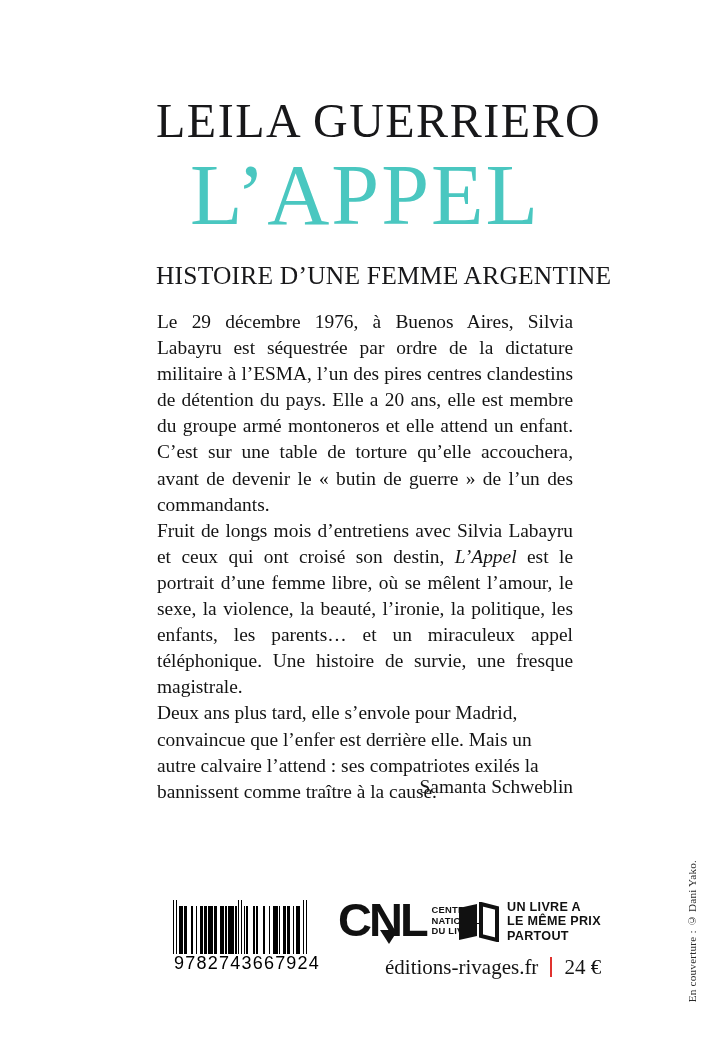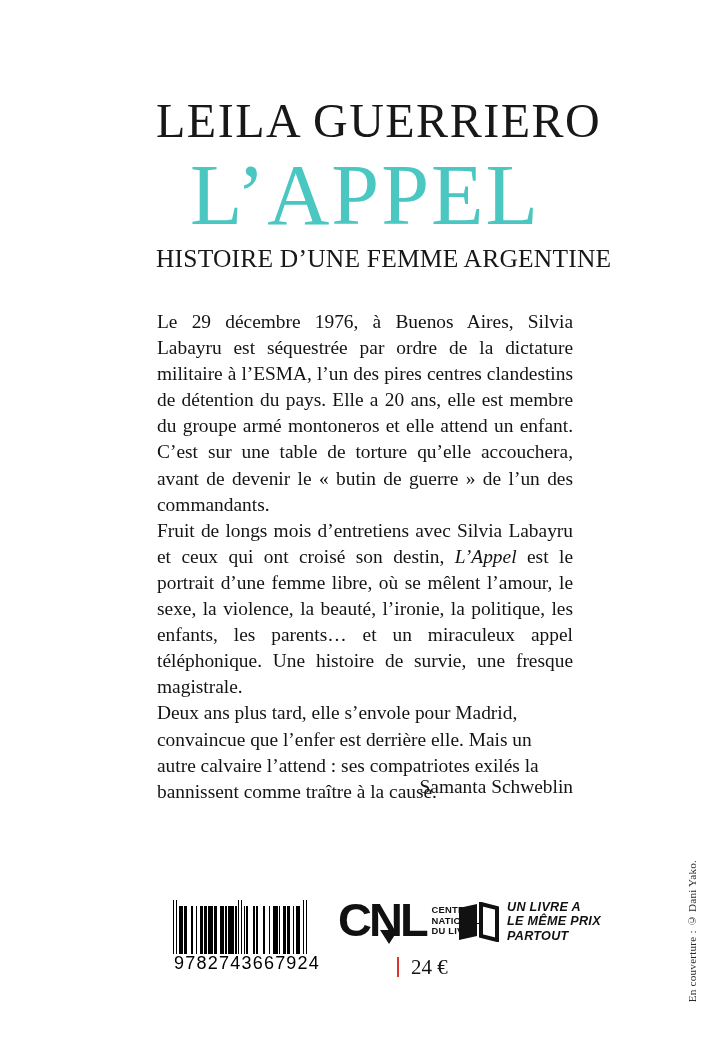--- a/index.html
+++ b/index.html
@@ -48,21 +48,21 @@
     letter-spacing: 2px;
     margin-top: 6px;
     white-space: nowrap;
     font-weight: 400;
   }
   .book-subtitle {
     font-family: "Liberation Serif", "DejaVu Serif", serif;
     font-size: 25.5px;
     line-height: 28px;
     letter-spacing: 0.2px;
-    margin-top: 7px;
+    margin-top: 24px;
     color: #18181a;
     white-space: nowrap;
     font-weight: 400;
   }
 
   
   .blurb {
     position: absolute;
     left: 157px;
     top: 309px;
@@ -187,21 +187,20 @@
     text-transform: uppercase;
   }
 
   
   .prix-logo {
     position: absolute;
     left: 457px;
     top: 6px;
     display: flex;
     align-items: center;
-    font-style: italic;
   }
   .prix-mark {
     width: 42px;
     height: 40px;
     flex: 0 0 auto;
   }
   .prix-words {
     font-family: "Liberation Sans", "DejaVu Sans", sans-serif;
     font-weight: 700;
     font-size: 12.6px;
@@ -359,20 +358,21 @@
         <path d="M24 2 L40 6 L40 38 L24 34 Z" fill="none" stroke="#111" stroke-width="4"></path>
       </svg>
       <div class="prix-words">
         <div>UN LIVRE A</div>
         <div>LE MÊME PRIX</div>
         <div>PARTOUT</div>
       </div>
     </div>
 
     <div class="publisher-line">
+      <span class="site">éditions-rivages.fr</span>
       <span class="sep" style="background: rgb(224, 50, 46);"></span>
       <span class="price">24 €</span>
     </div>
   </div>
 
   <div class="credit-vertical">En couverture : © Dani Yako.</div>
 
 </div>
 
 </body></html>

